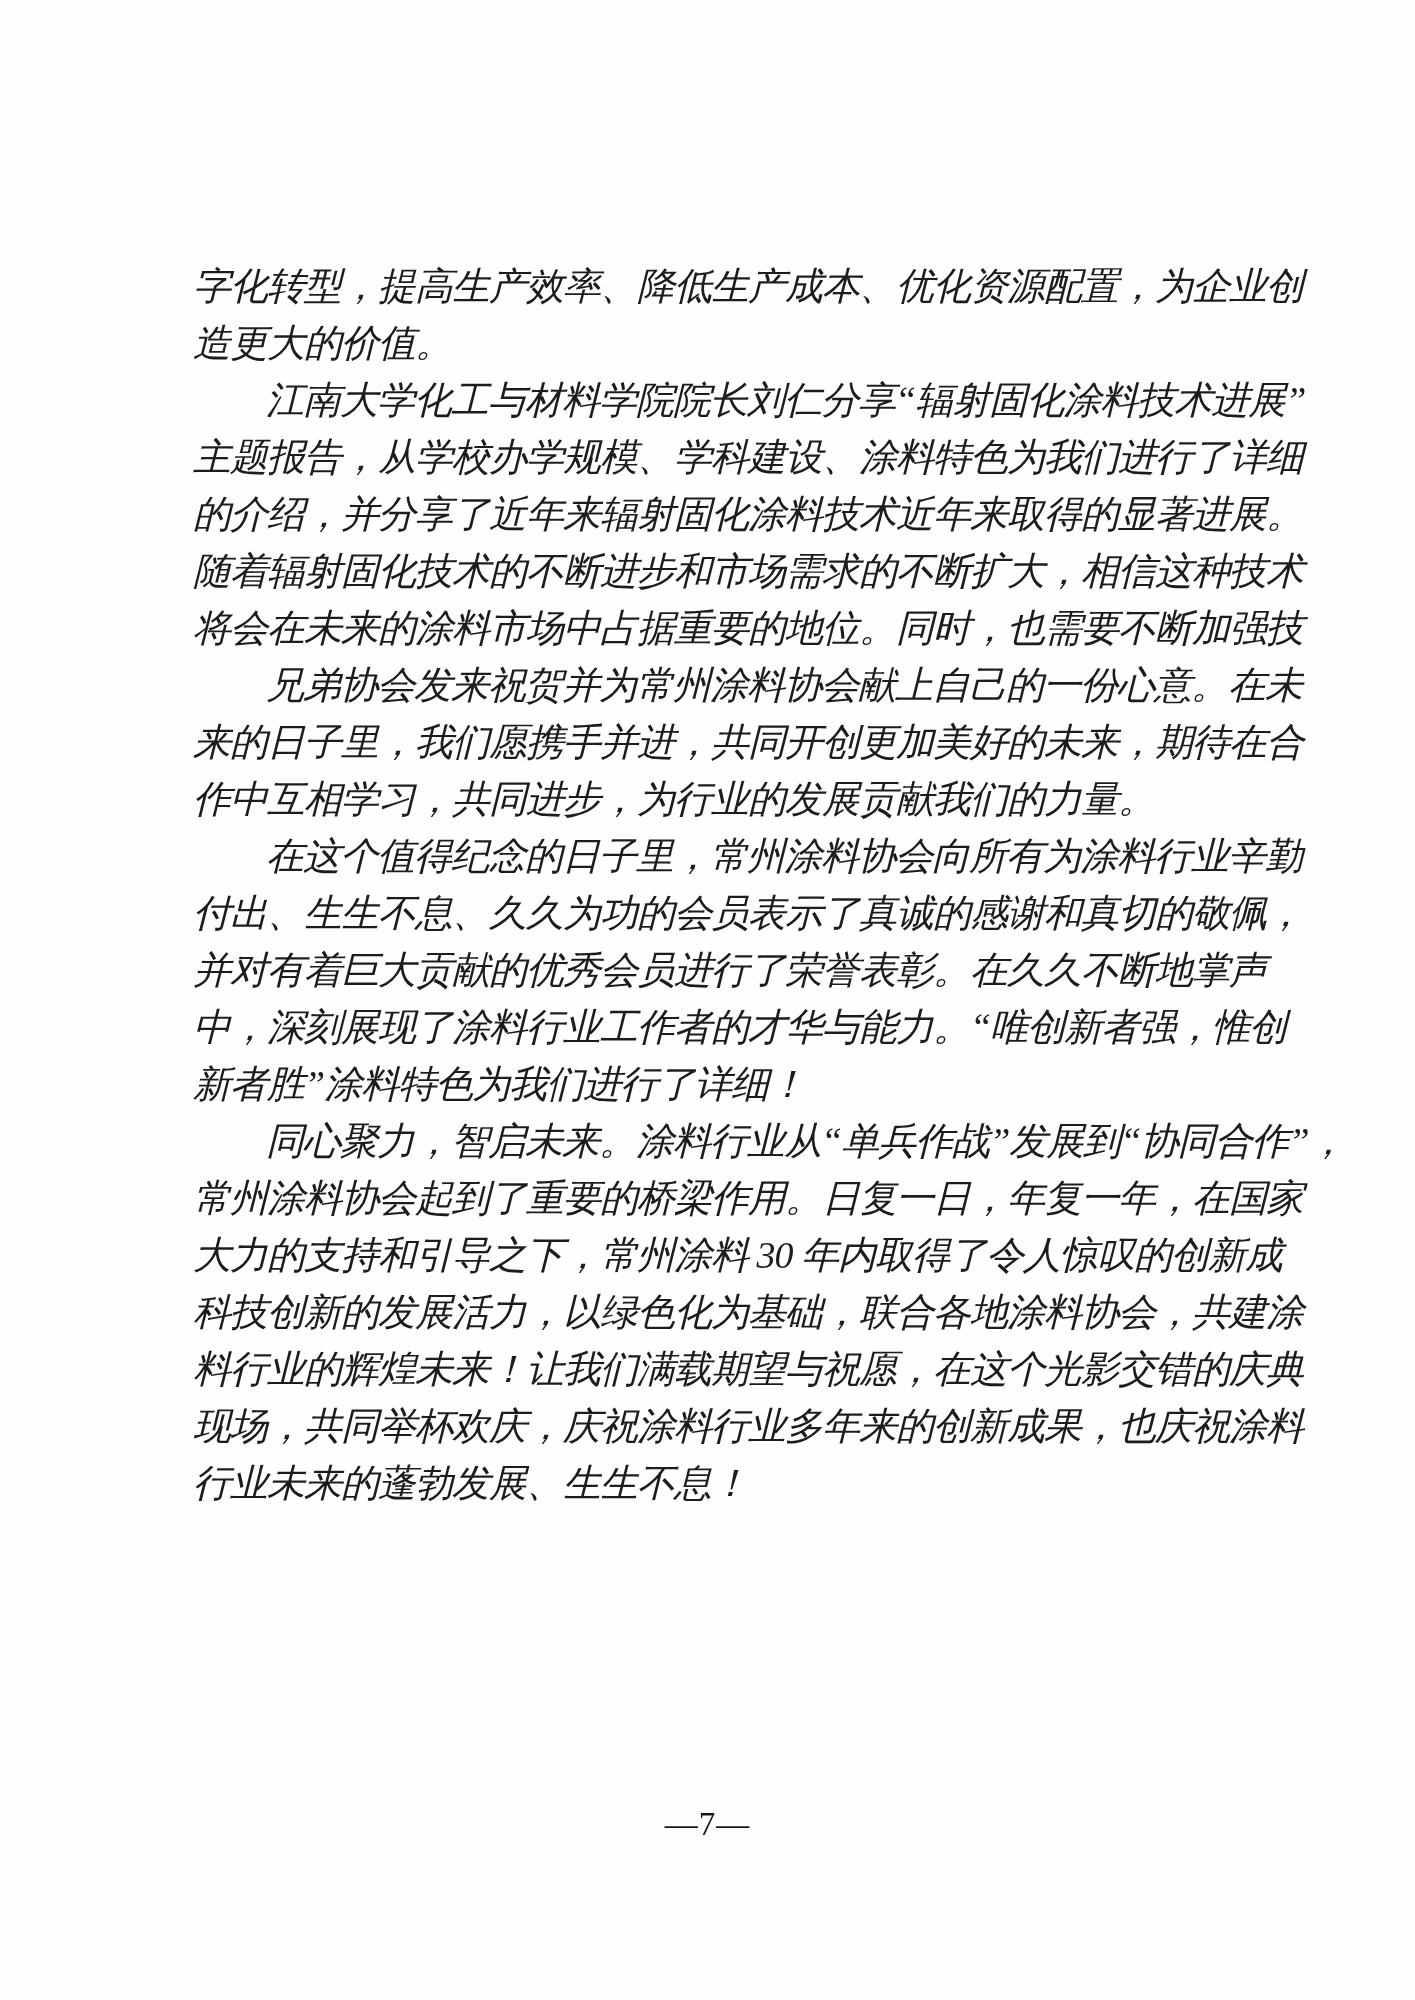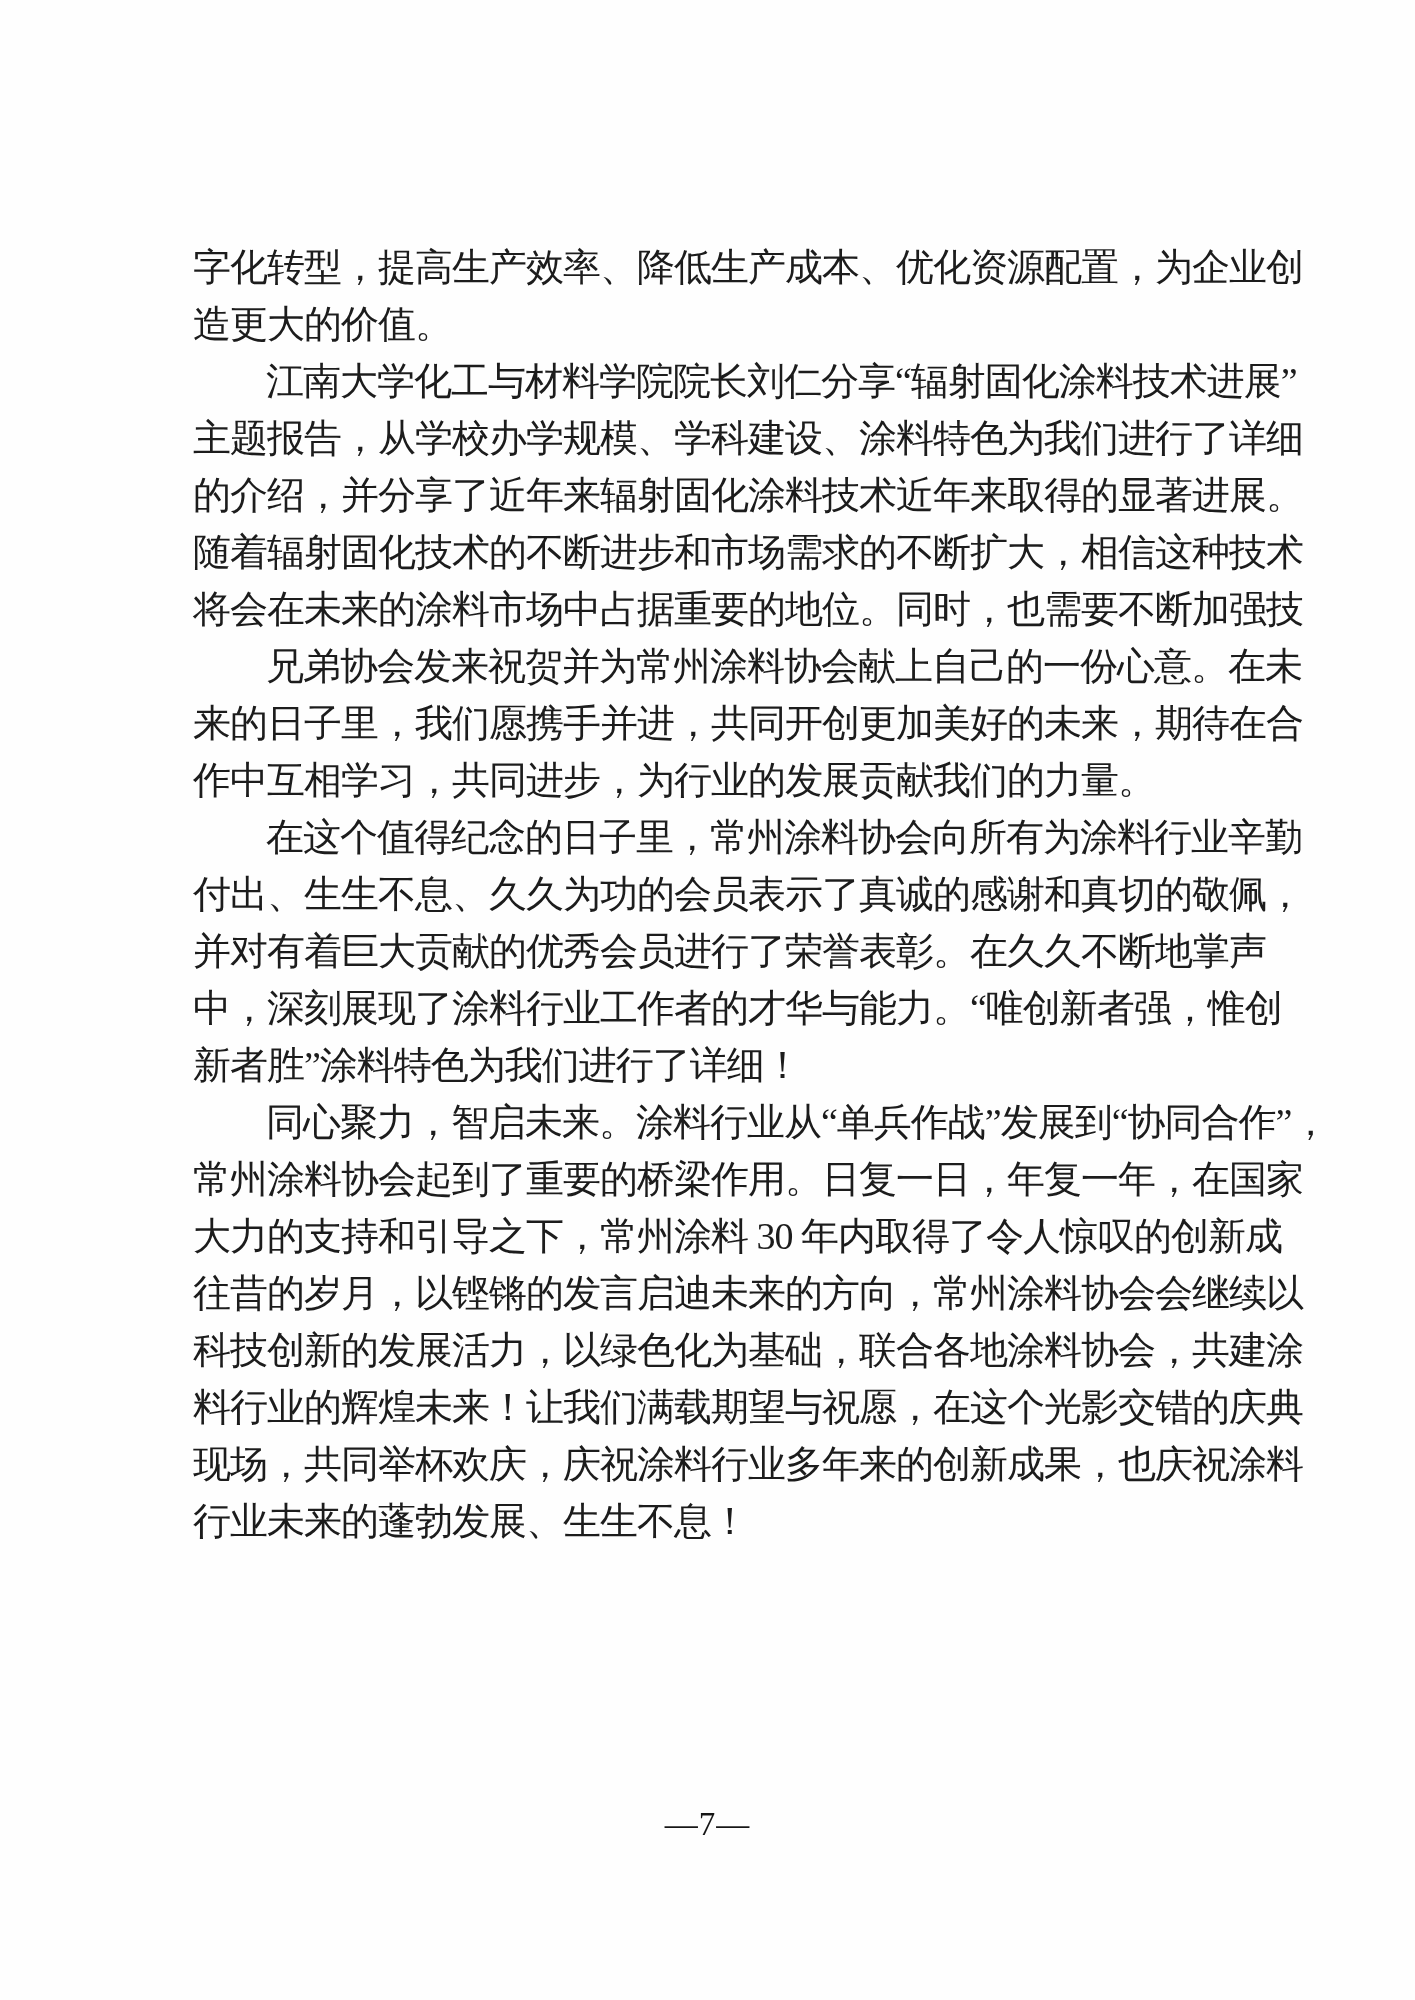--- a/index.html
+++ b/index.html
@@ -13,26 +13,27 @@
     height: 2000px;
     margin: 0 auto;
     background: #fefefe;
     overflow: hidden;
     font-family: "Liberation Serif", "DejaVu Serif", serif;
     color: #1c1c1c;
   }
   .doc-body {
     position: absolute;
     left: 193px;
-    top: 239px;
+    top: 258px;
     width: 1085px;
     font-size: 38px;
     line-height: 57px;
     letter-spacing: -1px;
     text-align: left;
+    font-style: italic;
   }
   .line {
     white-space: nowrap;
     height: 57px;
   }
   .line.indent {
     padding-left: 73px;
   }
   .footer {
     position: absolute;
@@ -61,21 +62,20 @@
       <div class="line">来的日子里，我们愿携手并进，共同开创更加美好的未来，期待在合</div>
       <div class="line">作中互相学习，共同进步，为行业的发展贡献我们的力量。</div>
       <div class="line indent">在这个值得纪念的日子里，常州涂料协会向所有为涂料行业辛勤</div>
       <div class="line">付出、生生不息、久久为功的会员表示了真诚的感谢和真切的敬佩，</div>
       <div class="line">并对有着巨大贡献的优秀会员进行了荣誉表彰。在久久不断地掌声</div>
       <div class="line">中，深刻展现了涂料行业工作者的才华与能力。“唯创新者强，惟创</div>
       <div class="line">新者胜”涂料特色为我们进行了详细！</div>
       <div class="line indent">同心聚力，智启未来。涂料行业从“单兵作战”发展到“协同合作”，</div>
       <div class="line">常州涂料协会起到了重要的桥梁作用。日复一日，年复一年，在国家</div>
       <div class="line">大力的支持和引导之下，常州涂料 30 年内取得了令人惊叹的创新成</div>
-      <div class="line">往昔的岁月，以铿锵的发言启迪未来的方向，常州涂料协会会继续以</div>
       <div class="line">科技创新的发展活力，以绿色化为基础，联合各地涂料协会，共建涂</div>
       <div class="line">料行业的辉煌未来！让我们满载期望与祝愿，在这个光影交错的庆典</div>
       <div class="line">现场，共同举杯欢庆，庆祝涂料行业多年来的创新成果，也庆祝涂料</div>
       <div class="line">行业未来的蓬勃发展、生生不息！</div>
     </div>
   <div class="footer">
     <span>—7—</span>
   </div>
 </div>
 

